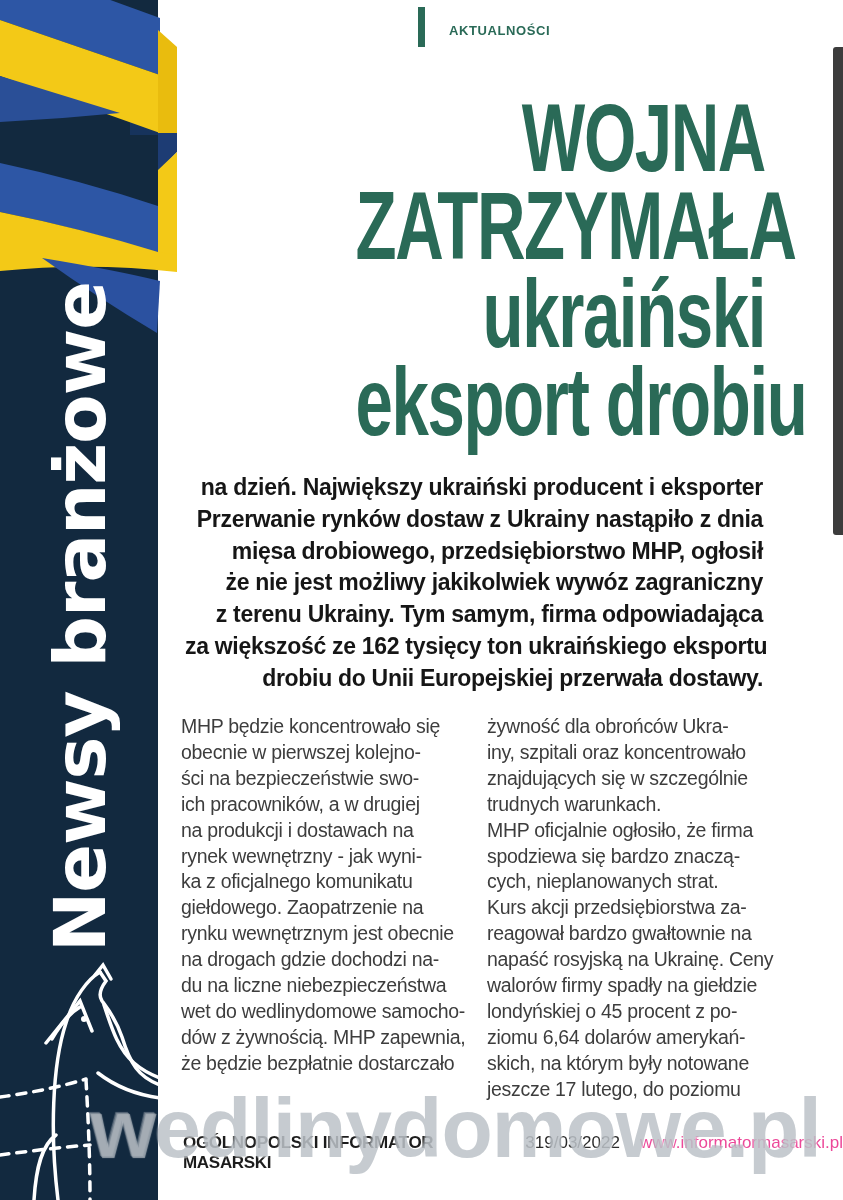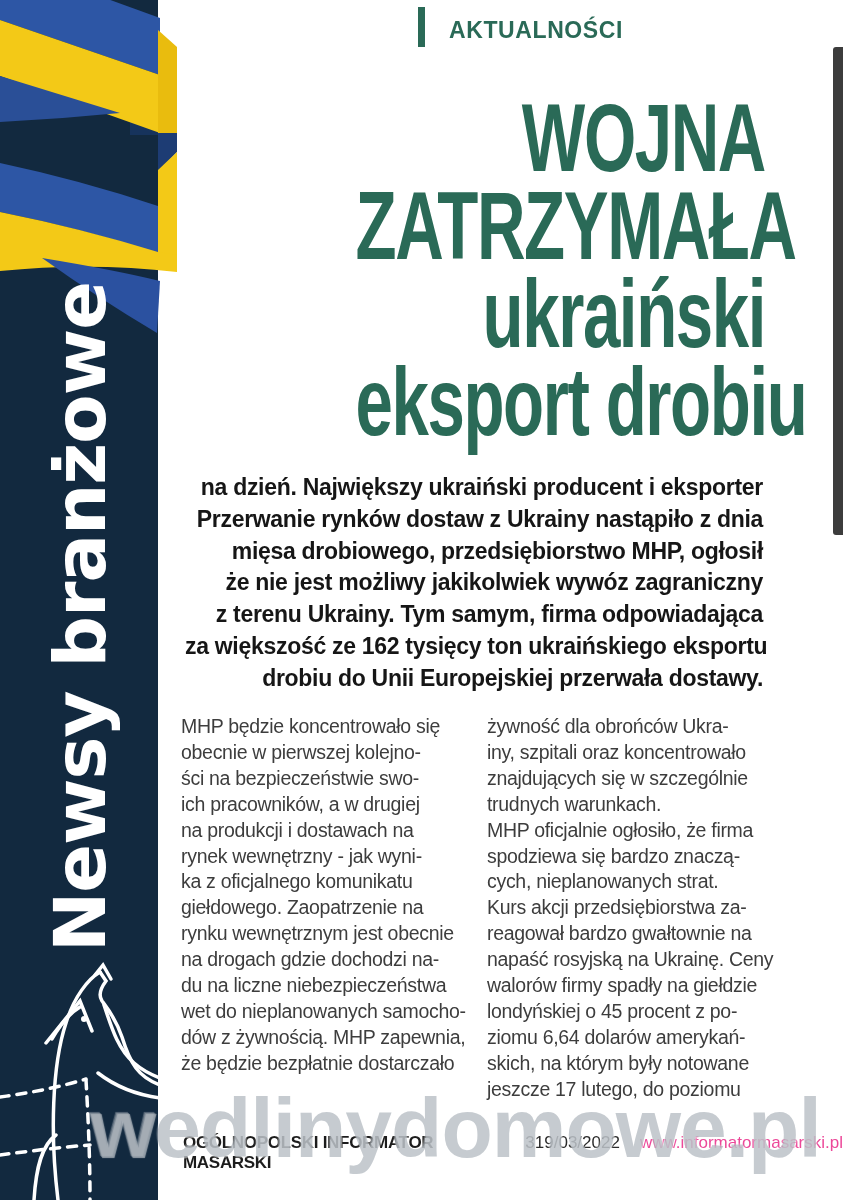--- a/index.html
+++ b/index.html
@@ -23,21 +23,21 @@
     font-family:"DejaVu Sans",sans-serif; font-weight:bold; font-size:72px;
     letter-spacing:-1px; color:#ffffff; line-height:104px; white-space:nowrap;
   }
   
   .pig{position:absolute;left:0;top:945px;width:160px;height:255px;}
   
   .page-tab{position:absolute;right:0;top:47px;width:10px;height:488px;background:var(--tab-gray);border-radius:3px 0 0 3px;}
   
   .section-header{position:absolute;left:418px;top:6px;display:flex;align-items:center;height:42px;}
   .section-header .bar{width:7px;height:40px;background:var(--green);}
-  .section-header .label{margin-left:24px;font-weight:bold;font-size:23px;letter-spacing:0.6px;color:var(--green);padding-top:6px;}
+  .section-header .label{margin-left:24px;font-weight:bold;font-size:13px;letter-spacing:0.6px;color:var(--green);padding-top:6px;}
   
   .headline{
     position:absolute; top:94px; left:180px; right:78px; text-align:right;
     color:var(--green); font-weight:bold; font-size:96px; line-height:88px;
   }
   .headline>div{transform:scaleX(0.70);transform-origin:100% 50%;white-space:nowrap;letter-spacing:-2px;}
   
   .lead{
     position:absolute; top:472px; left:185px; right:80px; text-align:right;
     font-weight:bold; font-size:23px; line-height:31.8px; color:var(--ink); letter-spacing:-0.3px;
@@ -127,21 +127,21 @@
       <div>obecnie w pierwszej kolejno-</div>
       <div>ści na bezpieczeństwie swo-</div>
       <div>ich pracowników, a w drugiej</div>
       <div>na produkcji i dostawach na</div>
       <div>rynek wewnętrzny - jak wyni-</div>
       <div>ka z oficjalnego komunikatu</div>
       <div>giełdowego. Zaopatrzenie na</div>
       <div>rynku wewnętrznym jest obecnie</div>
       <div>na drogach gdzie dochodzi na-</div>
       <div>du na liczne niebezpieczeństwa</div>
-      <div>wet do nieplanowanych samocho-</div>
+      <div>wet do wedlinydomowe samocho-</div>
       <div>dów z żywnością. MHP zapewnia,</div>
       <div>że będzie bezpłatnie dostarczało</div>
     </div>
   <div class="col col-right">
       <div>żywność dla obrońców Ukra-</div>
       <div>iny, szpitali oraz koncentrowało</div>
       <div>znajdujących się w szczególnie</div>
       <div>trudnych warunkach.</div>
       <div>MHP oficjalnie ogłosiło, że firma</div>
       <div>spodziewa się bardzo znaczą-</div>

